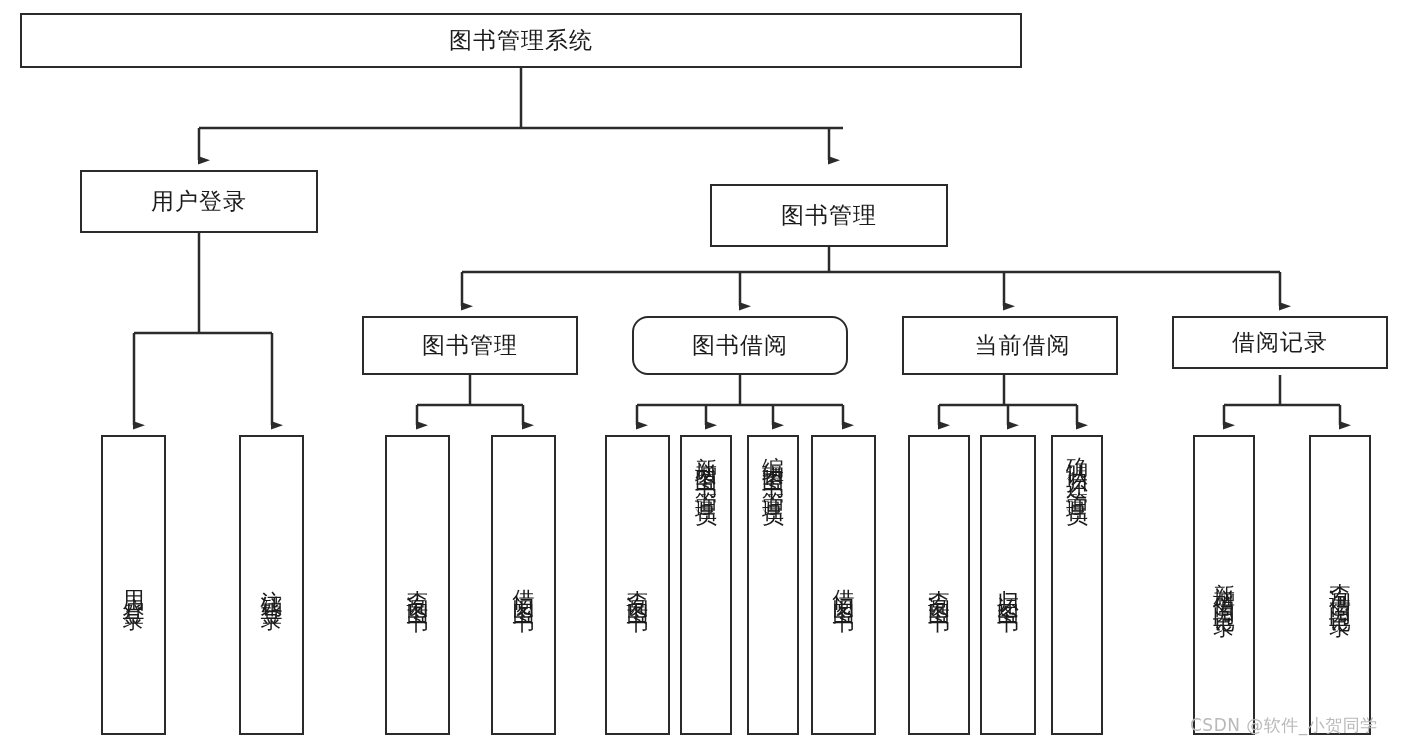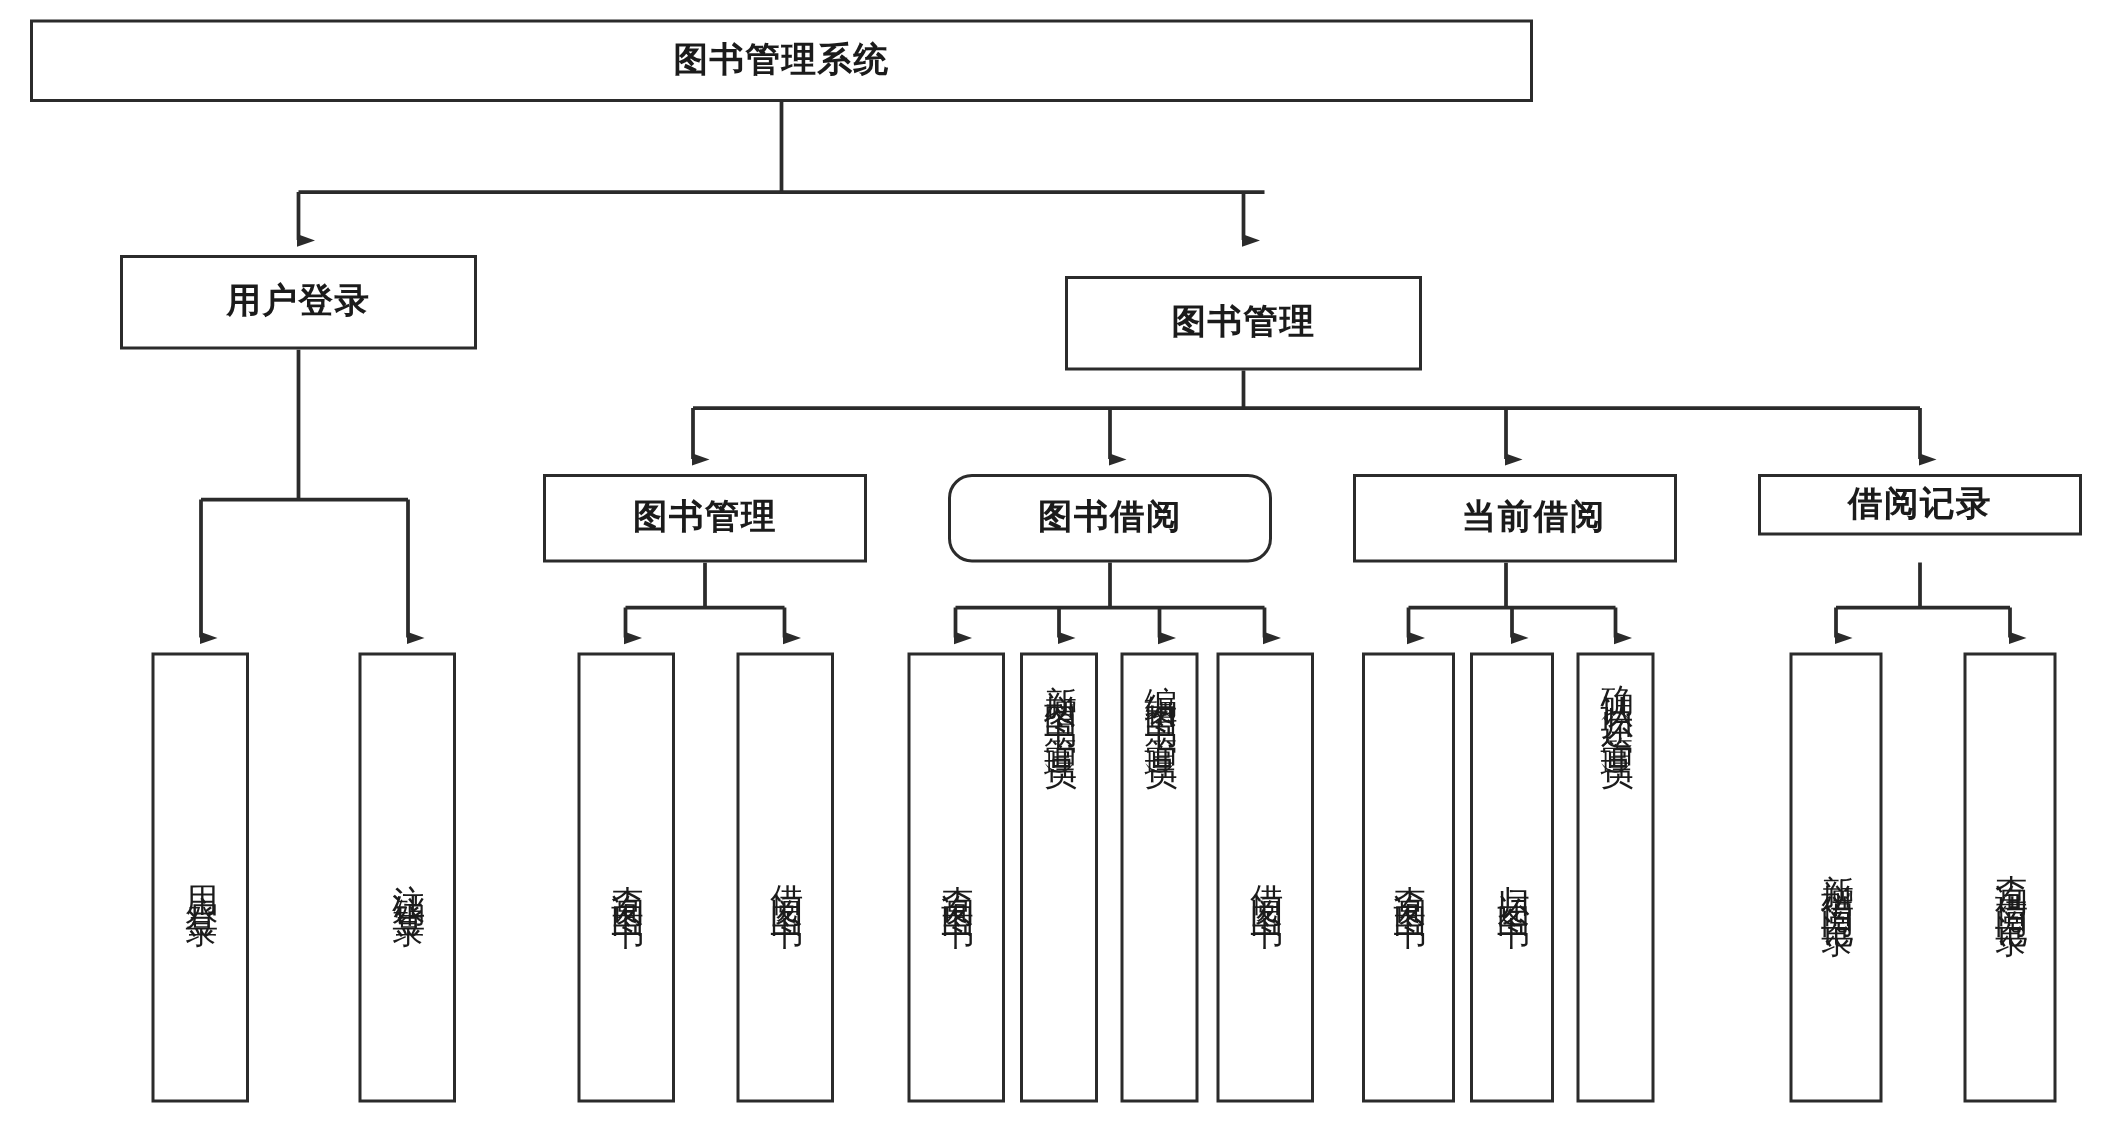--- a/index.html
+++ b/index.html
@@ -36,21 +36,20 @@
     align-items: center;
     justify-content: center;
   }
   .node-label-h {
     font-size: 23px;
     color: #1b1b1b;
     line-height: 1.1;
     letter-spacing: 1px;
     white-space: nowrap;
     text-align: center;
-    font-weight: bold;
   }
   .node-label-v {
     font-size: 22px;
     color: #1b1b1b;
     writing-mode: vertical-rl;
     text-orientation: upright;
     letter-spacing: 7px;
     line-height: 1.0;
     text-align: center;
     white-space: nowrap;
@@ -140,21 +139,21 @@
 
   <div class="node-box" style="left:362px; top:316px; width:216px; height:59px;">
     <span class="node-label-h">图书管理</span>
   </div>
   <div class="node-box" style="left:632px; top:316px; width:216px; height:59px;border-radius:16px;">
     <span class="node-label-h">图书借阅</span>
   </div>
   <div class="node-box" style="left:902px; top:316px; width:216px; height:59px;padding-left:25px;">
     <span class="node-label-h">当前借阅</span>
   </div>
-  <div class="node-box" style="left:1172px; top:316px; width:216px; height:41px;">
+  <div class="node-box" style="left:1172px; top:316px; width:216px; height:53px;">
     <span class="node-label-h">借阅记录</span>
   </div>
 
   <div class="node-box leaf-box" style="left:101px; top:435px; width:65px; height:300px;">
     <span class="node-label-v">用户登录</span>
   </div>
   <div class="node-box leaf-box" style="left:239px; top:435px; width:65px; height:300px;">
     <span class="node-label-v">注销登录</span>
   </div>
 
@@ -188,14 +187,15 @@
     <span class="node-label-v">确认归还（管理员）</span>
   </div>
 
   <div class="node-box leaf-box" style="left:1193px; top:435px; width:62px; height:300px;">
     <span class="node-label-v">新增借阅记录</span>
   </div>
   <div class="node-box leaf-box" style="left:1309px; top:435px; width:62px; height:300px;">
     <span class="node-label-v">查询借阅记录</span>
   </div>
 
+  <div class="watermark" style="left:1190px; top:714px;">CSDN @软件_小贺同学</div>
 
 </div>
 
 </body></html>

